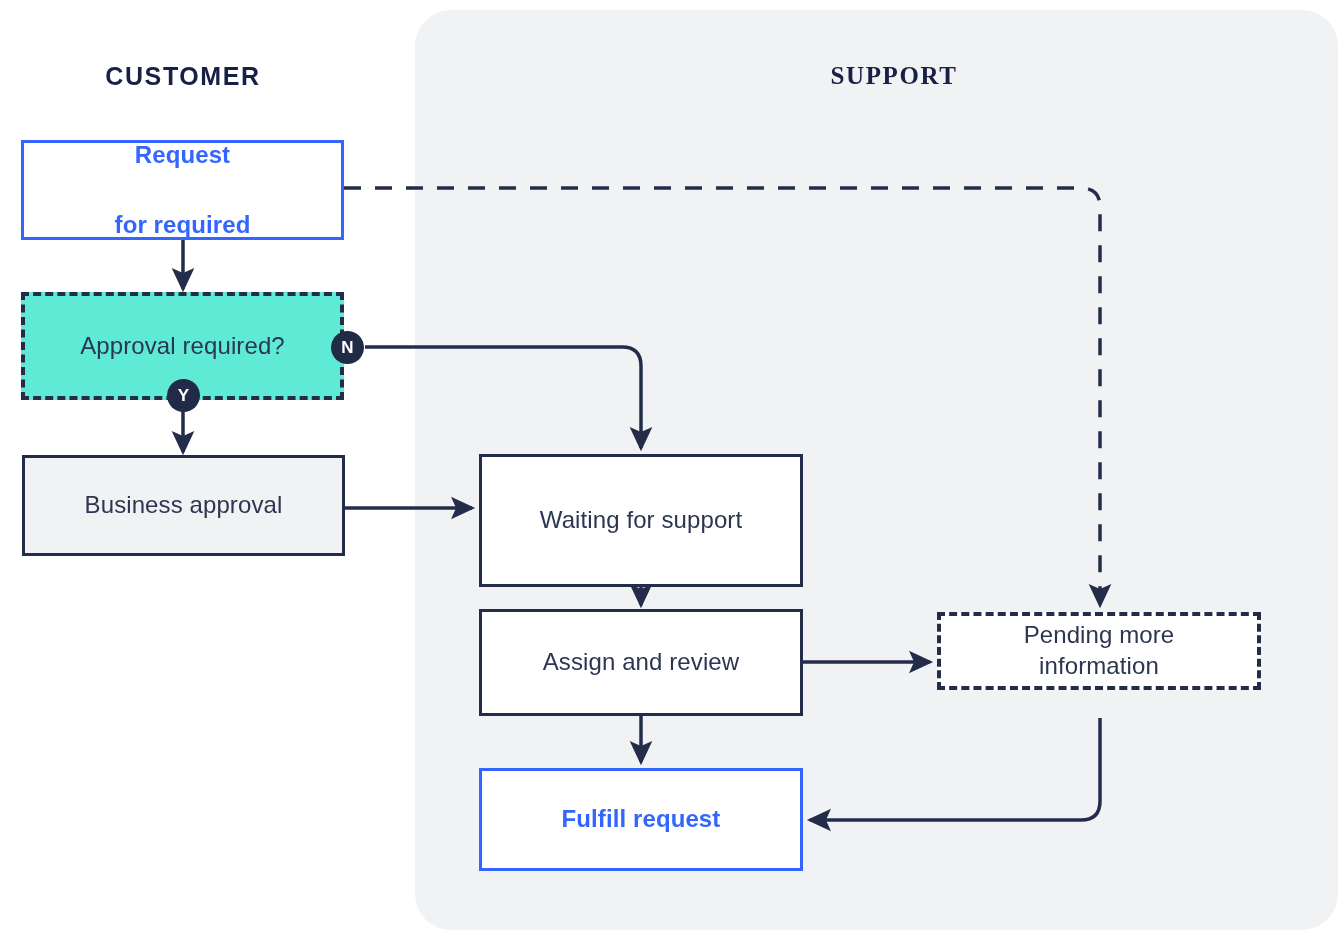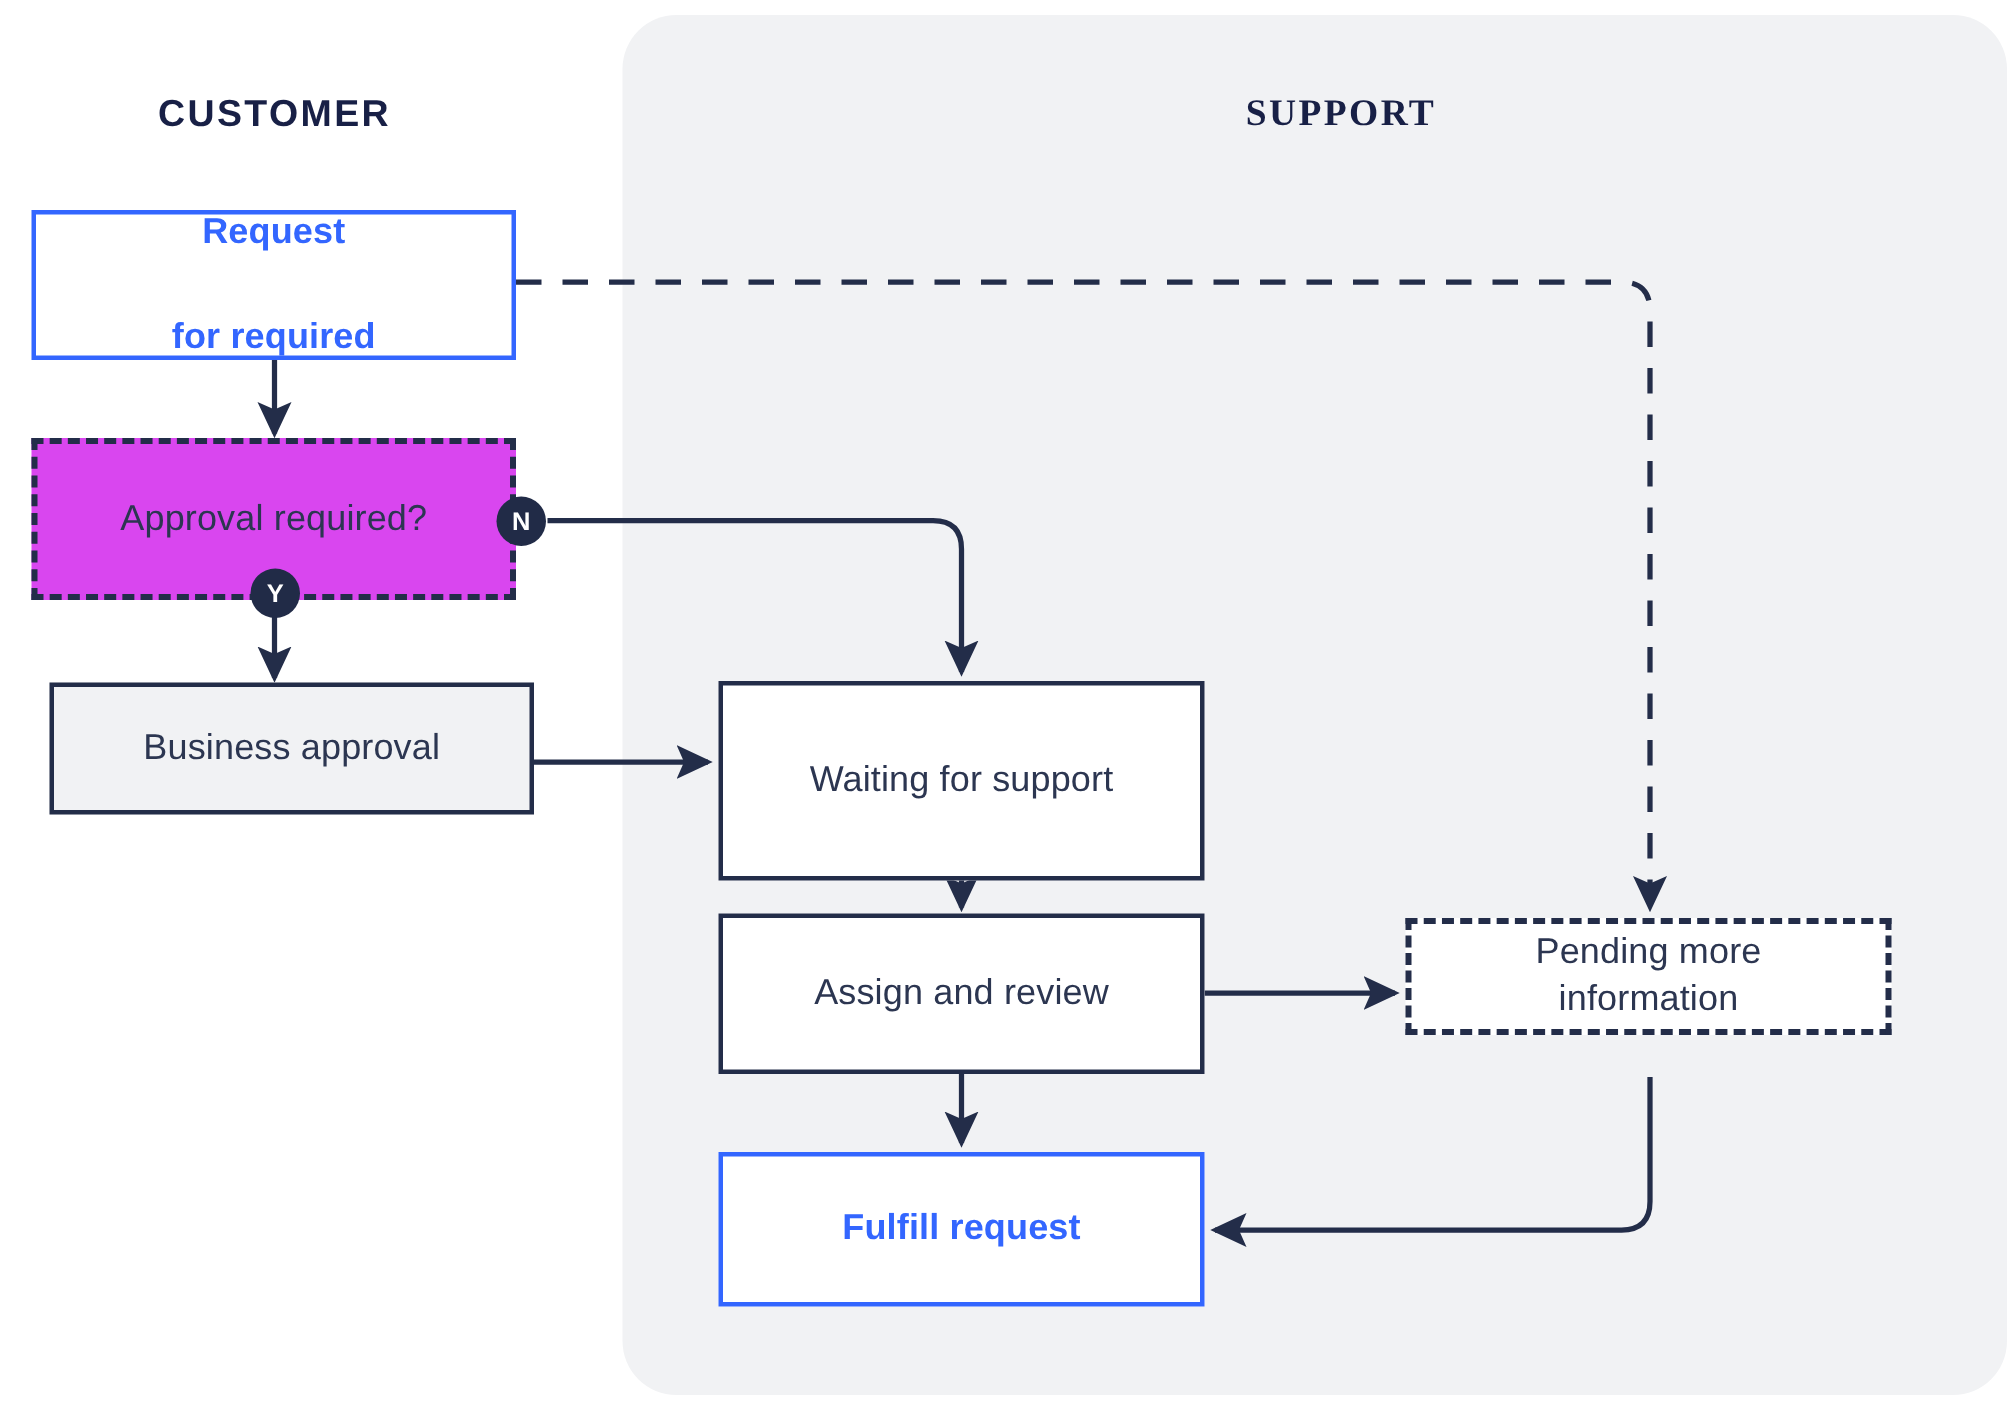--- a/index.html
+++ b/index.html
@@ -54,21 +54,21 @@
   .node-solid {
     border: 3px solid #232d49;
     background: #ffffff;
   }
   .node-solid-gray {
     border: 3px solid #232d49;
     background: #f1f2f4;
   }
   .node-dashed-gray {
     border: 4px dashed #232d49;
-    background: #d946ef;
+    background: #5eead4;
   }
   .node-dashed-white {
     border: 4px dashed #232d49;
     background: #ffffff;
   }
   .badge {
     position: absolute;
     width: 33px;
     height: 33px;
     border-radius: 50%;
@@ -119,21 +119,21 @@
   <div class="lane-title" style="left: 0; top: 62px; width: 366px;">CUSTOMER</div>
   <div class="lane-title" style="left: 734px; top: 62px; width: 320px; font-family: Liberation Serif, serif;">SUPPORT</div>
 
   <div class="node node-blue" style="left: 21px; top: 140px; width: 323px; height: 100px; flex-direction: column; gap: 39px;">
     <span>Request</span>
     <span>for required</span>
   </div>
 
   <div class="node node-dashed-gray" style="left: 21px; top: 292px; width: 323px; height: 108px;">Approval required?</div>
 
-  <div class="node node-solid-gray" style="left: 33px; top: 455px; width: 323px; height: 88px;">Business approval</div>
+  <div class="node node-solid-gray" style="left: 22px; top: 455px; width: 323px; height: 101px;">Business approval</div>
 
   <div class="node node-solid" style="left: 479px; top: 454px; width: 324px; height: 133px;">Waiting for support</div>
 
   <div class="node node-solid" style="left: 479px; top: 609px; width: 324px; height: 107px;">Assign and review</div>
 
   <div class="node node-dashed-white" style="left: 937px; top: 612px; width: 324px; height: 78px; flex-direction: column;">
     <span>Pending more</span>
     <span>information</span>
   </div>
 

